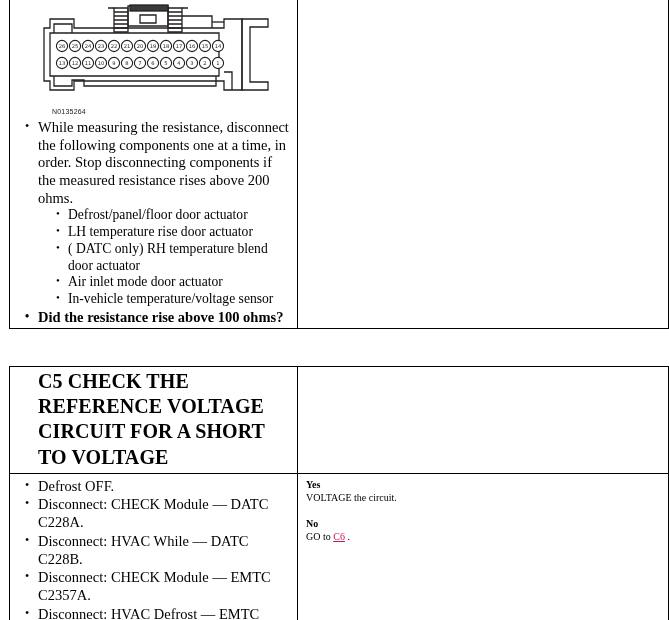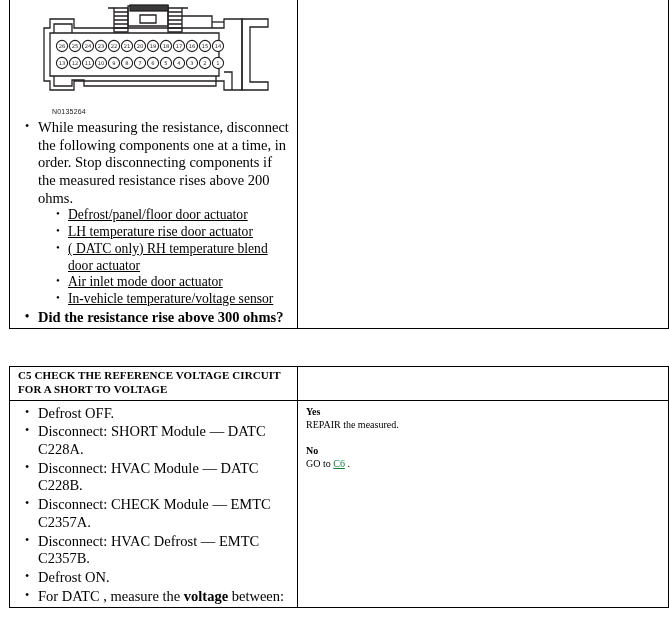--- a/index.html
+++ b/index.html
@@ -86,57 +86,57 @@
   ul.lvl2 {
     margin: 0 0 0 0;
     padding-left: 30px;
     list-style: none;
   }
   ul.lvl2 > li {
     position: relative;
     font-size: 13.6px;
     line-height: 1.23;
     padding-right: 4px;
-    text-decoration: underline;
   }
   ul.lvl2 > li::before {
     content: "\2022";
     position: absolute;
     left: -12px;
     top: 0;
     font-size: 11px;
   }
   li.bold-q {
     font-weight: bold;
   }
   .b { font-weight: bold; }
 
   
   .step-head {
     font-weight: bold;
-    font-size: 11px;
+    font-size: 20px;
     line-height: 1.26;
     padding: 2px 6px 3px 8px;
     letter-spacing: 0.1px;
+    margin-left: 20px;
   }
 
   
   .ans-cell {
     padding: 5px 0 0 8px;
     font-size: 10px;
     line-height: 1.28;
   }
   .ans-label {
     font-weight: bold;
   }
   .ans-gap {
     height: 14px;
   }
   a.xref {
-    color: #15803d;
+    color: #be185d;
     text-decoration: underline;
     text-align: right;
   }
 
   .empty-cell { height: 1px; }
 </style>
 </head>
 <body>
 
 <div id="page">
@@ -249,21 +249,21 @@
           <li>
             <span>While measuring the resistance, disconnect the following components one at a time, in order. Stop disconnecting components if the measured resistance rises above 200 ohms.</span>
             <ul class="lvl2">
               <li>Defrost/panel/floor door actuator</li>
               <li>LH temperature rise door actuator</li>
               <li>( DATC only) RH temperature blend door actuator</li>
               <li>Air inlet mode door actuator</li>
               <li>In-vehicle temperature/voltage sensor</li>
             </ul>
           </li>
-          <li class="bold-q">Did the resistance rise above 300 ohms?</li>
+          <li class="bold-q">Did the resistance rise above 100 ohms?</li>
         </ul>
 
       </td>
       <td class="col-right">
         <div class="empty-cell"></div>
       </td>
     </tr>
   </tbody>
     </table>
 
@@ -274,32 +274,32 @@
         <div class="step-head">C5 CHECK THE REFERENCE VOLTAGE CIRCUIT FOR A SHORT TO VOLTAGE</div>
       </td>
       <td class="col-right">
         <div class="empty-cell"></div>
       </td>
     </tr>
     <tr>
       <td class="col-left">
         <ul class="lvl1">
           <li>Defrost OFF.</li>
-          <li>Disconnect: SHORT Module — DATC C228A.</li>
-          <li>Disconnect: HVAC Module — DATC C228B.</li>
+          <li>Disconnect: CHECK Module — DATC C228A.</li>
+          <li>Disconnect: HVAC While — DATC C228B.</li>
           <li>Disconnect: CHECK Module — EMTC C2357A.</li>
           <li>Disconnect: HVAC Defrost — EMTC C2357B.</li>
           <li>Defrost ON.</li>
           <li><span>For DATC , measure the </span><span class="b">voltage</span><span> between:</span></li>
         </ul>
       </td>
       <td class="col-right">
         <div class="ans-cell">
           <div class="ans-label">Yes</div>
-          <div>REPAIR the measured.</div>
+          <div>VOLTAGE the circuit.</div>
           <div class="ans-gap"></div>
           <div class="ans-label">No</div>
           <div><span>GO to </span><a class="xref" href="#">C6</a><span> .</span></div>
         </div>
       </td>
     </tr>
   </tbody>
     </table>
 
 </div>

